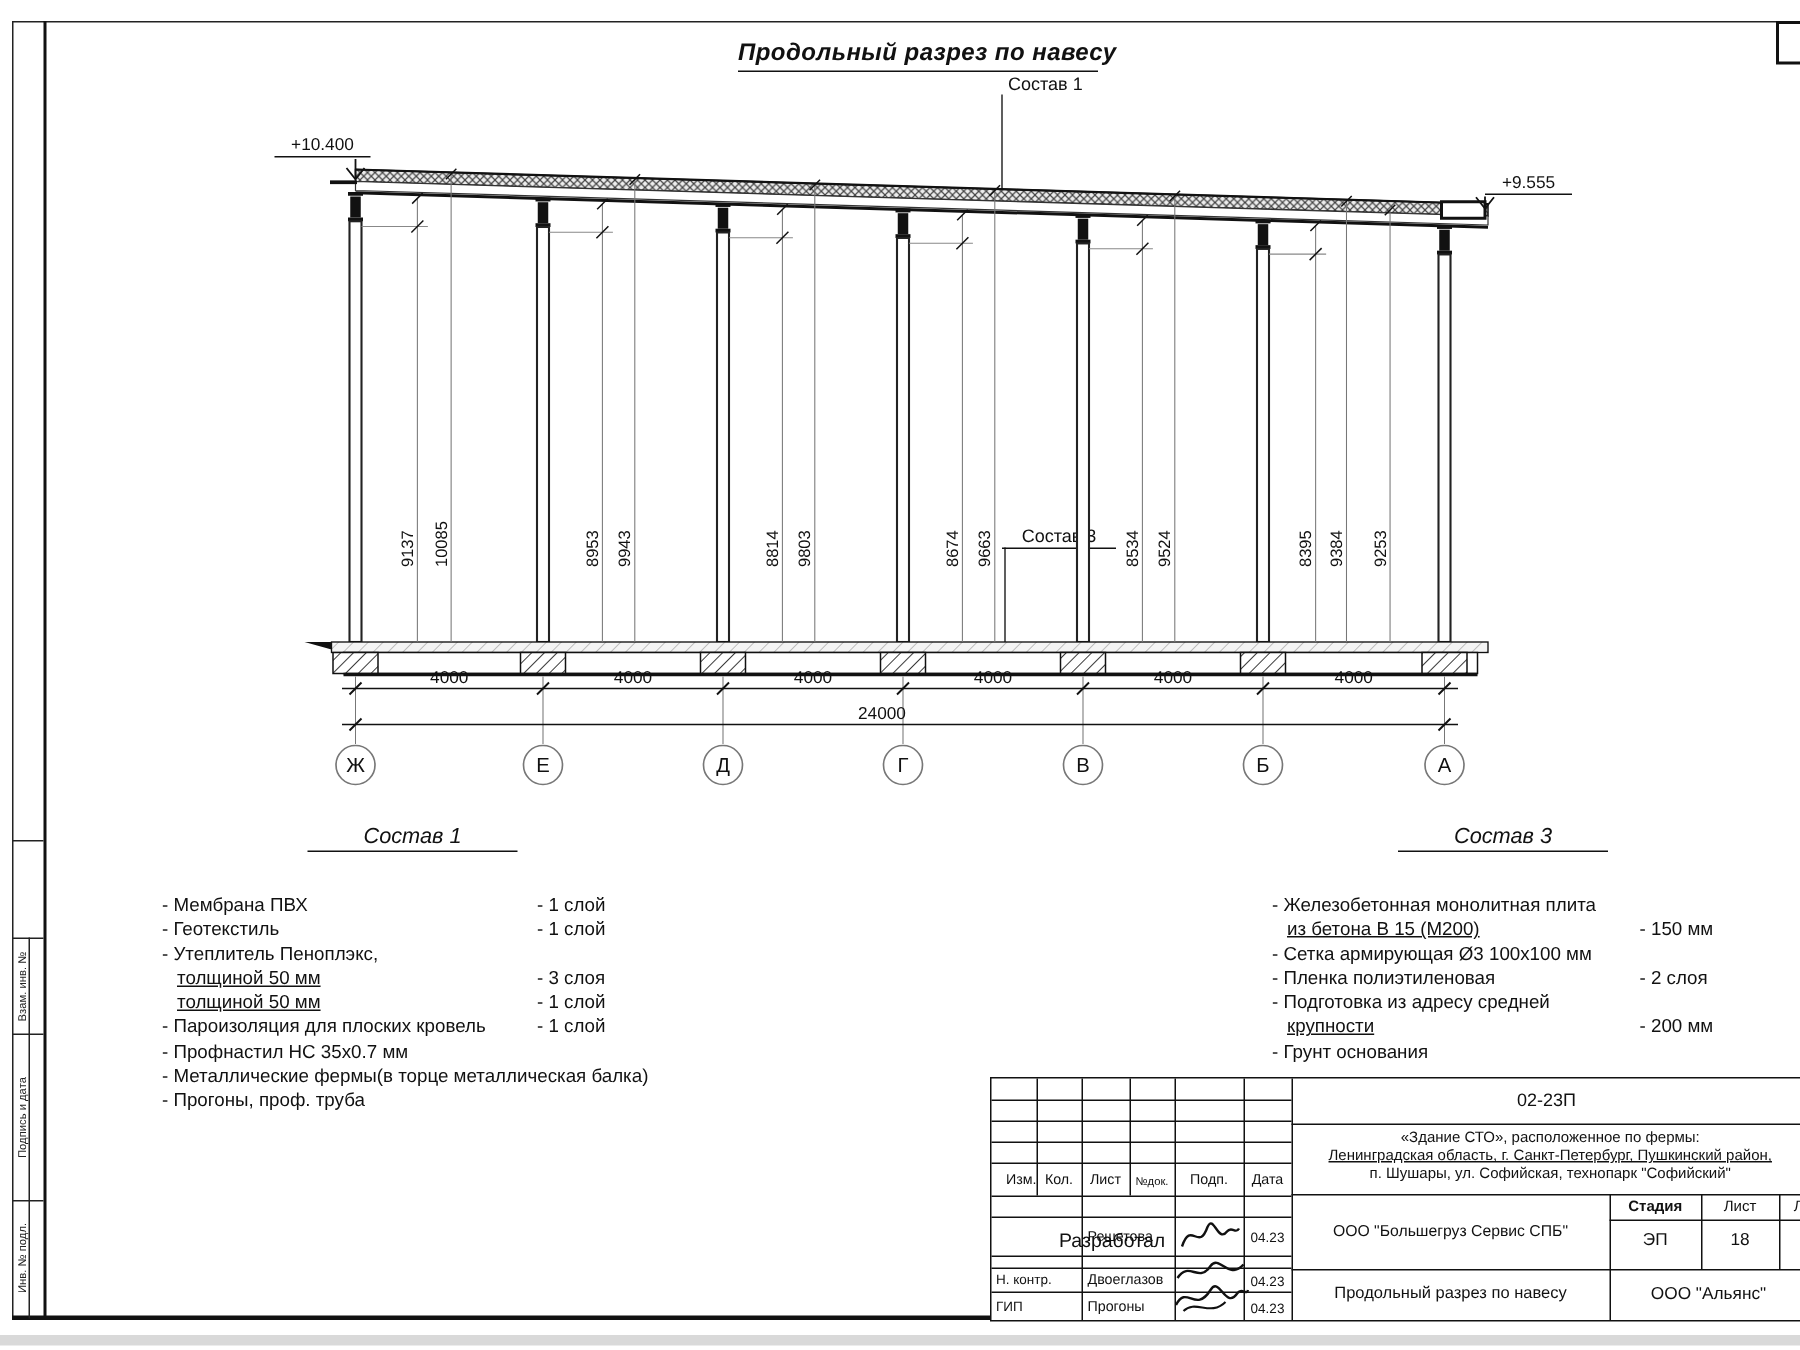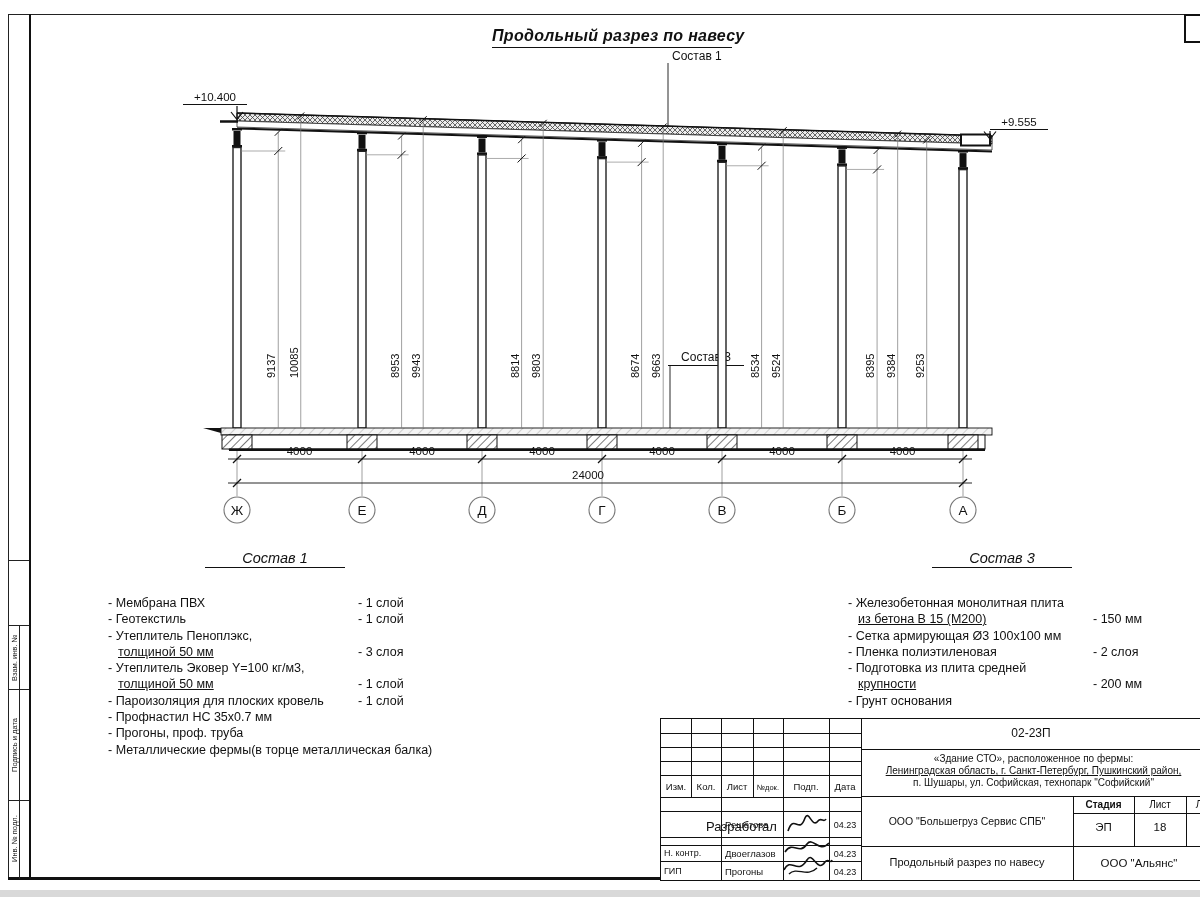--- a/index.html
+++ b/index.html
@@ -245,47 +245,43 @@
         <div class="lg-row">
           <span class="lg-name">- Утеплитель Пеноплэкс,</span>
           <span class="lg-qty"></span>
         </div>
 
         <div class="lg-row">
           <span class="lg-name indent">толщиной 50 мм</span>
           <span class="lg-qty">- 3 слоя</span>
         </div>
 
-        <div class="lg-row">
-          <span class="lg-name">- Утеплитель Эковер Y=100 кг/м3,</span>
-          <span class="lg-qty"></span>
-        </div>
 
         <div class="lg-row">
           <span class="lg-name indent">толщиной 50 мм</span>
           <span class="lg-qty">- 1 слой</span>
         </div>
 
         <div class="lg-row">
           <span class="lg-name">- Пароизоляция для плоских кровель</span>
           <span class="lg-qty">- 1 слой</span>
         </div>
 
         <div class="lg-row">
           <span class="lg-name">- Профнастил НС 35х0.7 мм</span>
           <span class="lg-qty"></span>
         </div>
 
         <div class="lg-row">
+          <span class="lg-name">- Металлические фермы(в торце металлическая балка)</span>
+          <span class="lg-qty"></span>
+        </div>
+
+        <div class="lg-row">
           <span class="lg-name">- Прогоны, проф. труба</span>
-          <span class="lg-qty"></span>
-        </div>
-
-        <div class="lg-row">
-          <span class="lg-name">- Металлические фермы(в торце металлическая балка)</span>
           <span class="lg-qty"></span>
         </div>
       </div>
   </div>
 
   <div class="legend legend3" style="left:848px;top:548px;width:400px;height:170px;">
     <div class="legend-title" style="left:84px;top:2px;width:140px;">Состав 3</div>
     <div class="lg-items" style="top:48px;width:400px;position:absolute;">
 
         <div class="lg-row">
@@ -302,21 +298,21 @@
           <span class="lg-name">- Сетка армирующая Ø3 100х100 мм</span>
           <span class="lg-qty"></span>
         </div>
 
         <div class="lg-row">
           <span class="lg-name">- Пленка полиэтиленовая</span>
           <span class="lg-qty">-  2 слоя</span>
         </div>
 
         <div class="lg-row">
-          <span class="lg-name">- Подготовка из плита средней</span>
+          <span class="lg-name">- Подготовка из адресу средней</span>
           <span class="lg-qty"></span>
         </div>
 
         <div class="lg-row">
           <span class="lg-name indent">крупности</span>
           <span class="lg-qty">- 200 мм</span>
         </div>
 
         <div class="lg-row">
           <span class="lg-name">- Грунт основания</span>
@@ -345,21 +341,21 @@
     <div class="vl thick" style="left:200px;top:0;height:161px;"></div>
 
     <div class="hl" style="left:200px;top:30px;width:360px;"></div>
     <div class="hl" style="left:200px;top:77px;width:360px;"></div>
     <div class="hl" style="left:200px;top:127px;width:360px;"></div>
     <div class="hl" style="left:412px;top:94px;width:148px;"></div>
     <div class="vl" style="left:412px;top:77px;height:84px;"></div>
     <div class="vl" style="left:473px;top:77px;height:50px;"></div>
     <div class="vl" style="left:525px;top:77px;height:50px;"></div>
 
-    <div class="tb-cell" style="left:0;top:62px;width:30px;font-size:9.5px;">Изм.</div>
+    <div class="tb-cell" style="left:0;top:62px;width:30px;font-size:9.5px;text-align:right;">Изм.</div>
     <div class="tb-cell" style="left:30px;top:62px;width:30px;font-size:9.5px;">Кол.</div>
     <div class="tb-cell" style="left:60px;top:62px;width:32px;font-size:9.5px;">Лист</div>
     <div class="tb-cell" style="left:92px;top:64px;width:30px;font-size:7.5px;">№док.</div>
     <div class="tb-cell" style="left:122px;top:62px;width:46px;font-size:9.5px;">Подп.</div>
     <div class="tb-cell" style="left:168px;top:62px;width:32px;font-size:9.5px;">Дата</div>
 
     <div class="tb-cell tb-left" style="left:1px;top:100px;width:56px;font-size:13px;padding-left:44px;">Разработал</div>
     <div class="tb-cell tb-left" style="left:64px;top:100px;width:56px;font-size:9.5px;">Решетова</div>
     <div class="tb-cell" style="left:168px;top:101px;width:32px;font-size:9px;">04.23</div>
 

